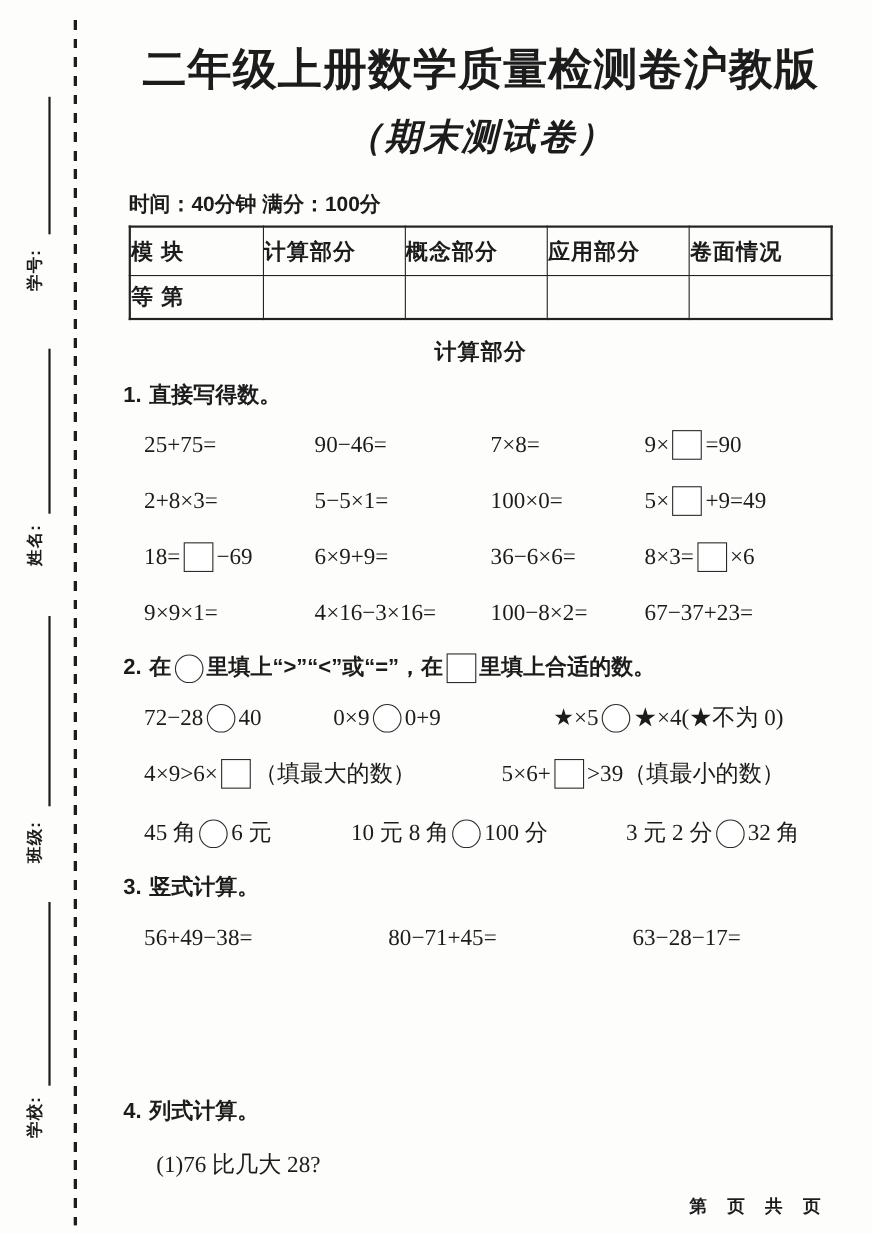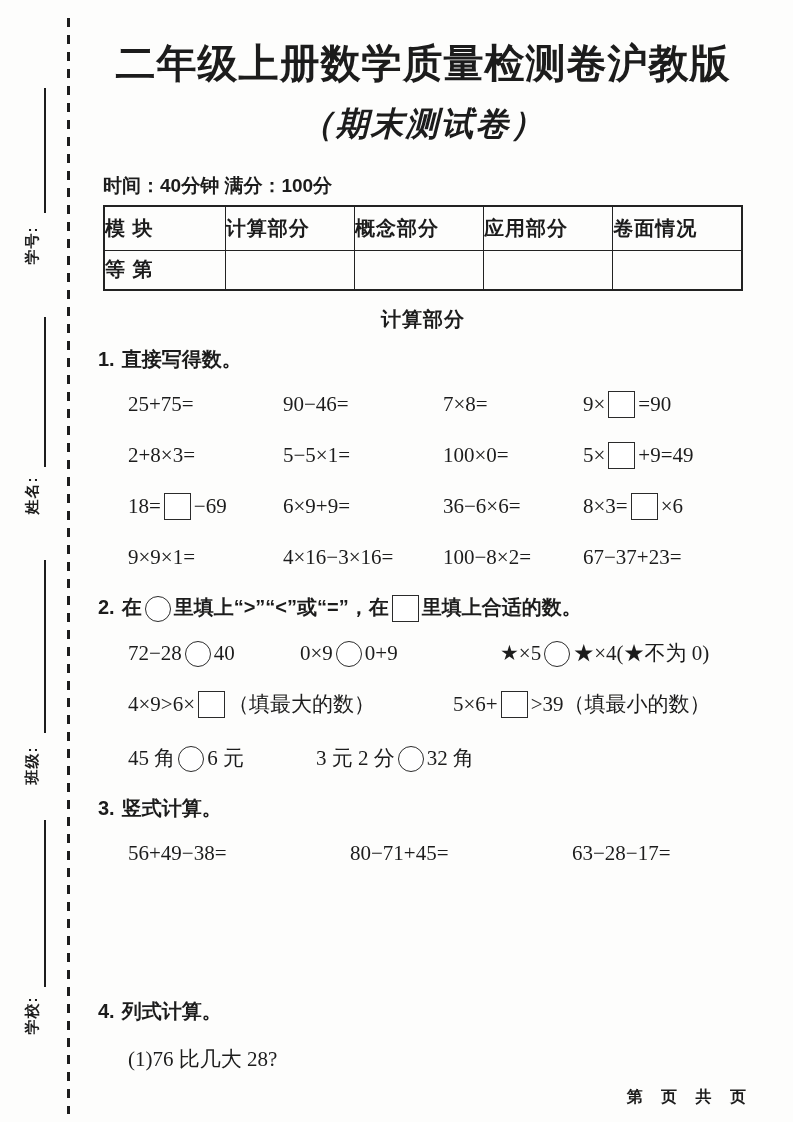--- a/index.html
+++ b/index.html
@@ -24,21 +24,21 @@
   .wl3 { top: 560px; height: 173px; }
   .wl4 { top: 820px; height: 167px; }
   .mlabel {
     position: absolute; left: 8px; width: 48px; text-align: center;
     font-size: 15px; font-weight: 600; letter-spacing: 1px;
     transform: rotate(-90deg); transform-origin: center; white-space: nowrap;
   }
   .ml1 { top: 236px; } .ml2 { top: 486px; } .ml3 { top: 756px; } .ml4 { top: 1006px; }
 
   
-  .content { position: absolute; left: 103px; top: 40px; width: 640px; }
+  .content { position: absolute; left: 117px; top: 40px; width: 640px; }
 
   .title {
     margin: 0; text-align: center;
     font-size: 40px; font-weight: 900; letter-spacing: 1px; line-height: 1.15;
   }
   .subtitle {
     margin: 16px 0 0; text-align: center;
     font-size: 33px; font-weight: 900; letter-spacing: 2px; font-style: italic;
   }
   .meta { margin: 26px 2px 6px 0; text-align: left; font-size: 19px; font-weight: 600; }
@@ -52,21 +52,21 @@
   .score-table td { height: 40px; }
   .score-table col.c1 { width: 19%; }
 
   .section-title { margin: 15px 0 9px; text-align: center; font-size: 20px; font-weight: 800; letter-spacing: 1px; }
 
   .qhead { margin: 12px 0 16px -5px; font-size: 20px; font-weight: 800; line-height: 1.4; }
   .qnum { margin-right: 7px; }
 
   .prow {
     display: grid; align-items: center;
-    margin: 0 0 21px 25px;
+    margin: 0 0 21px 14px;
     font-family: "Liberation Serif", "DejaVu Serif", serif;
     font-size: 21px; line-height: 30px; white-space: nowrap;
   }
   .q1c  { grid-template-columns: 155px 160px 140px 1fr; }
   .q2c1 { grid-template-columns: 172px 200px 1fr; }
   .q2c2 { grid-template-columns: 325px 1fr; margin-bottom: 24px; }
   .q2c3 { grid-template-columns: 188px 250px 1fr; }
   .q3c  { grid-template-columns: 222px 222px 1fr; }
 
   .blank-box {
@@ -181,20 +181,21 @@
         <span>72−28<span class="blank-circle"></span>40</span>
         <span>0×9<span class="blank-circle"></span>0+9</span>
         <span>★×5<span class="blank-circle"></span>★×4(★不为 0)</span>
       </div>
     <div class="prow q2c2">
         <span>4×9&gt;6×<span class="blank-box"></span>（填最大的数）</span>
         <span>5×6+<span class="blank-box"></span>&gt;39（填最小的数）</span>
       </div>
     <div class="prow q2c3">
         <span>45 角<span class="blank-circle"></span>6 元</span>
+        <span>10 元 8 角<span class="blank-circle"></span>100 分</span>
         <span>3 元 2 分<span class="blank-circle"></span>32 角</span>
       </div>
 
     <div class="qhead">
       <span class="qnum">3.</span><span>竖式计算。</span>
     </div>
     <div class="prow q3c">
         <span>56+49−38=</span>
         <span>80−71+45=</span>
         <span>63−28−17=</span>

